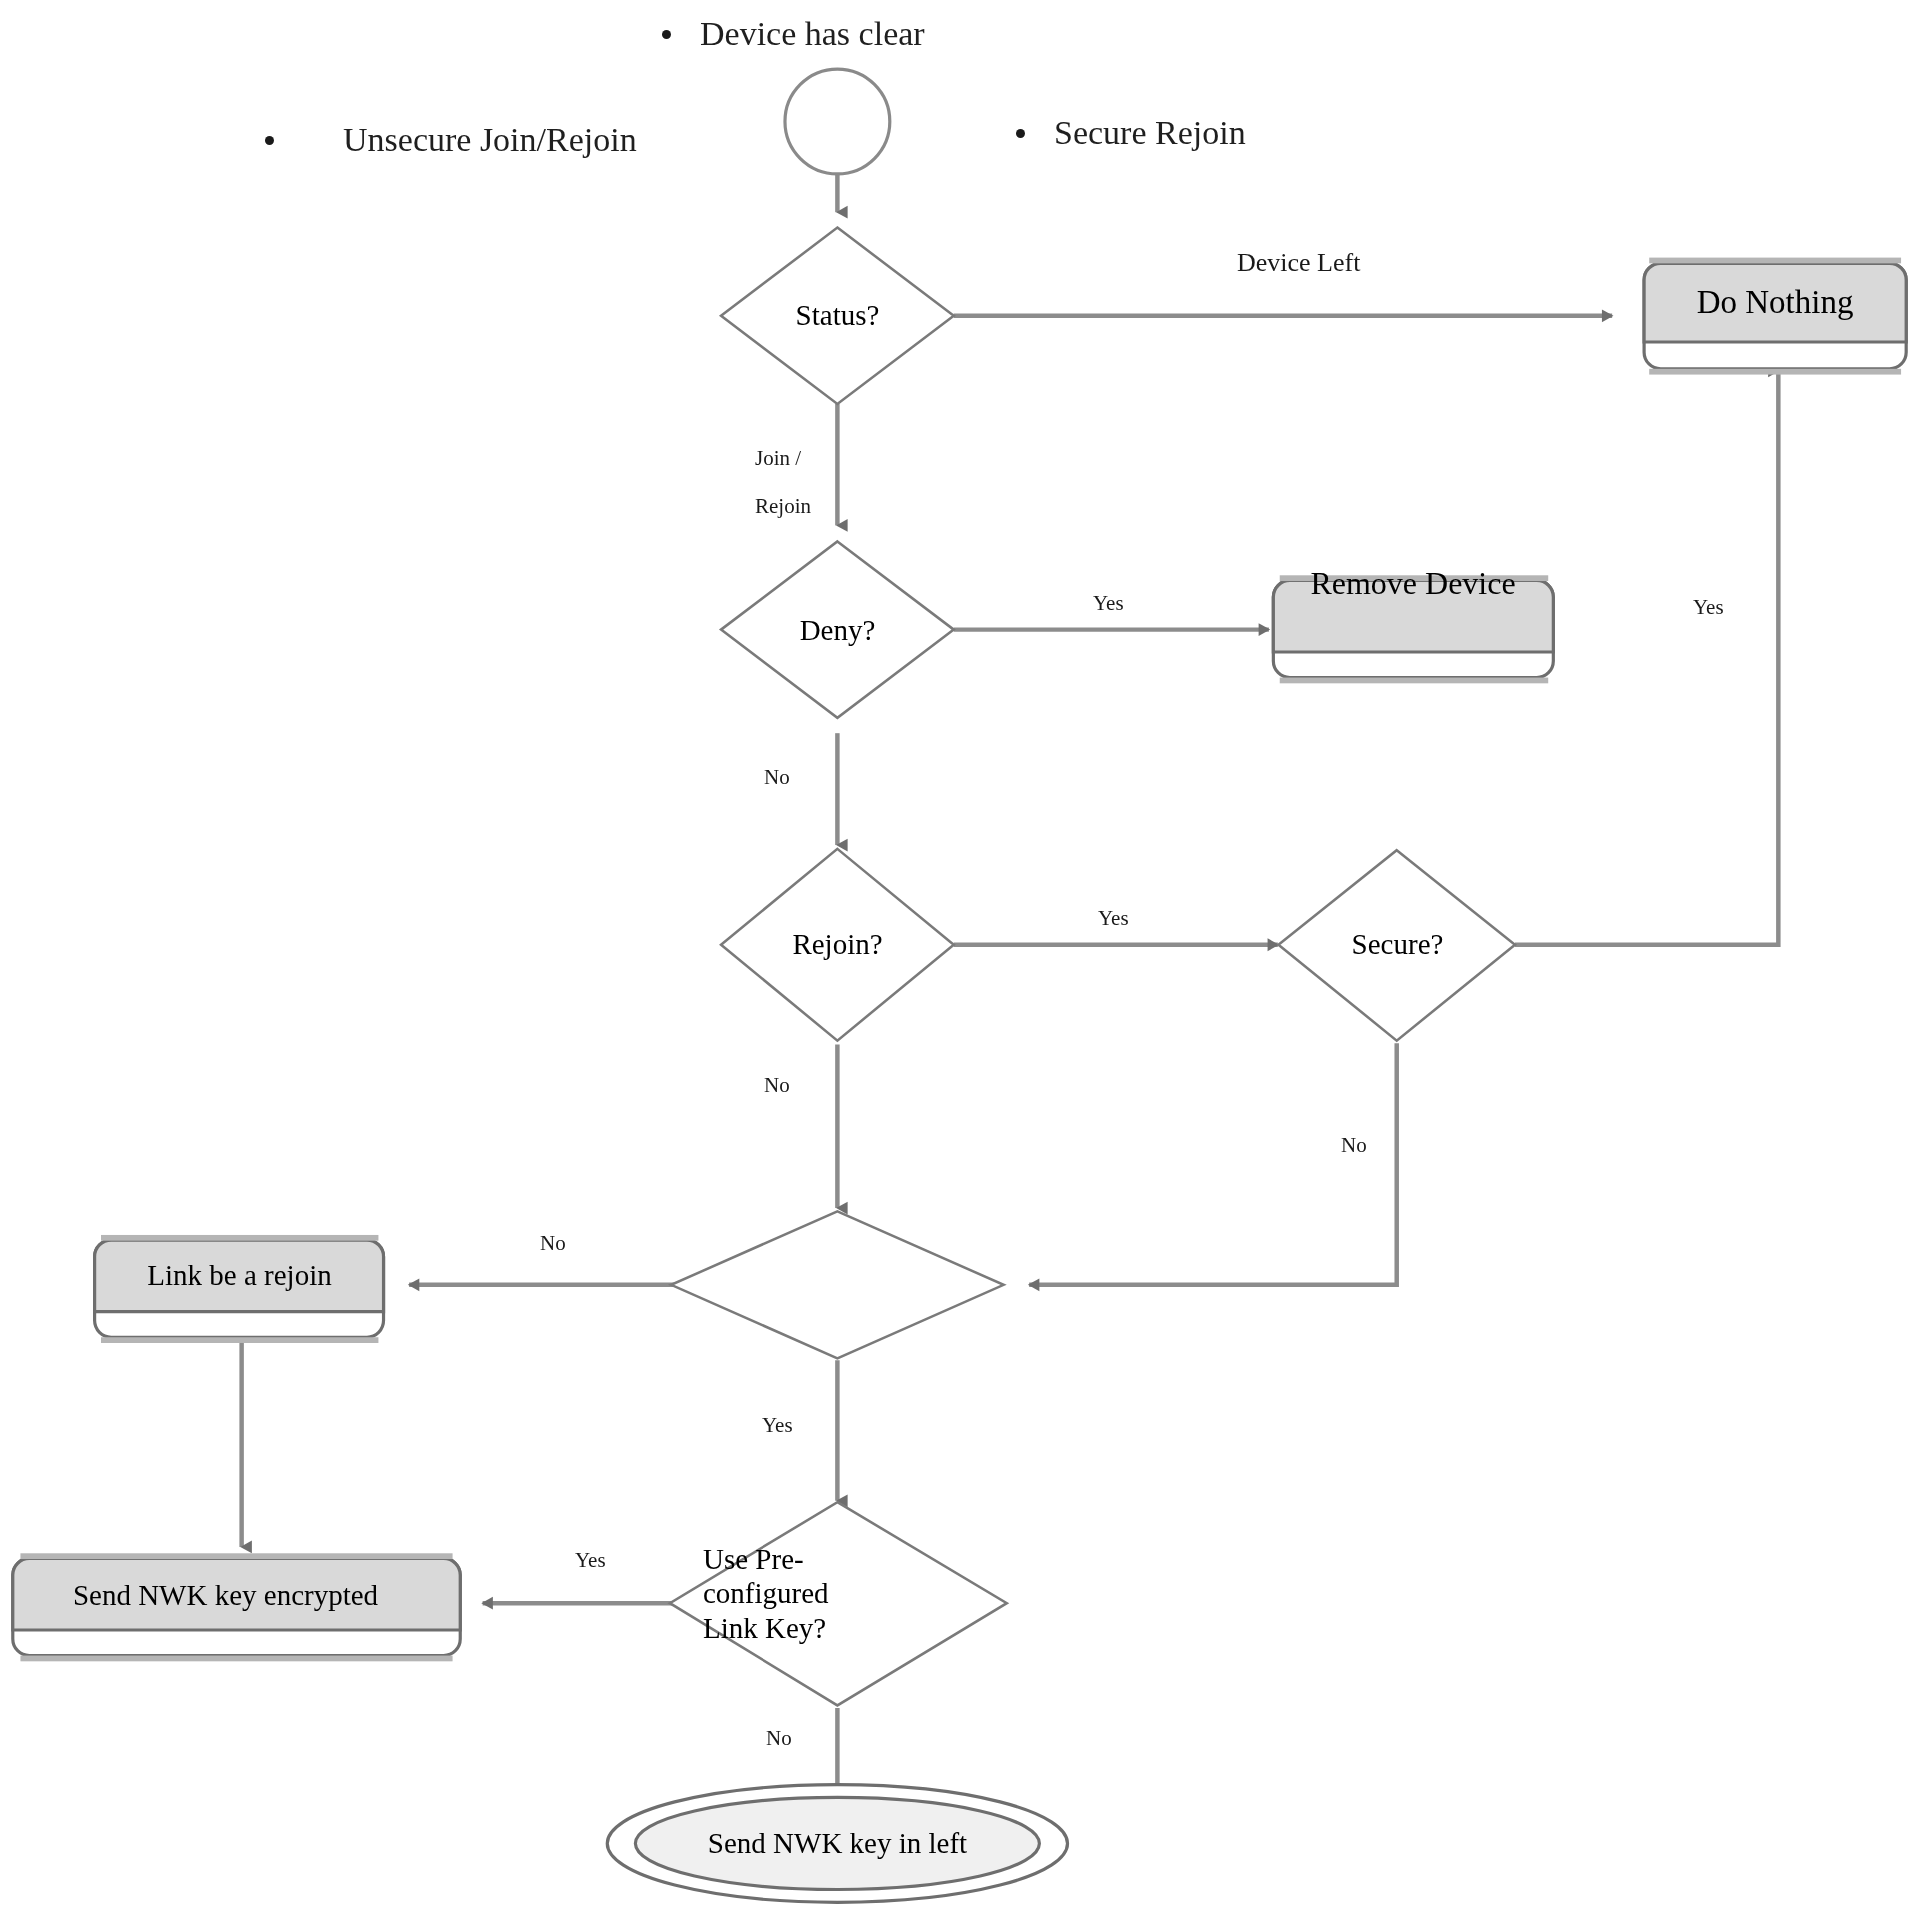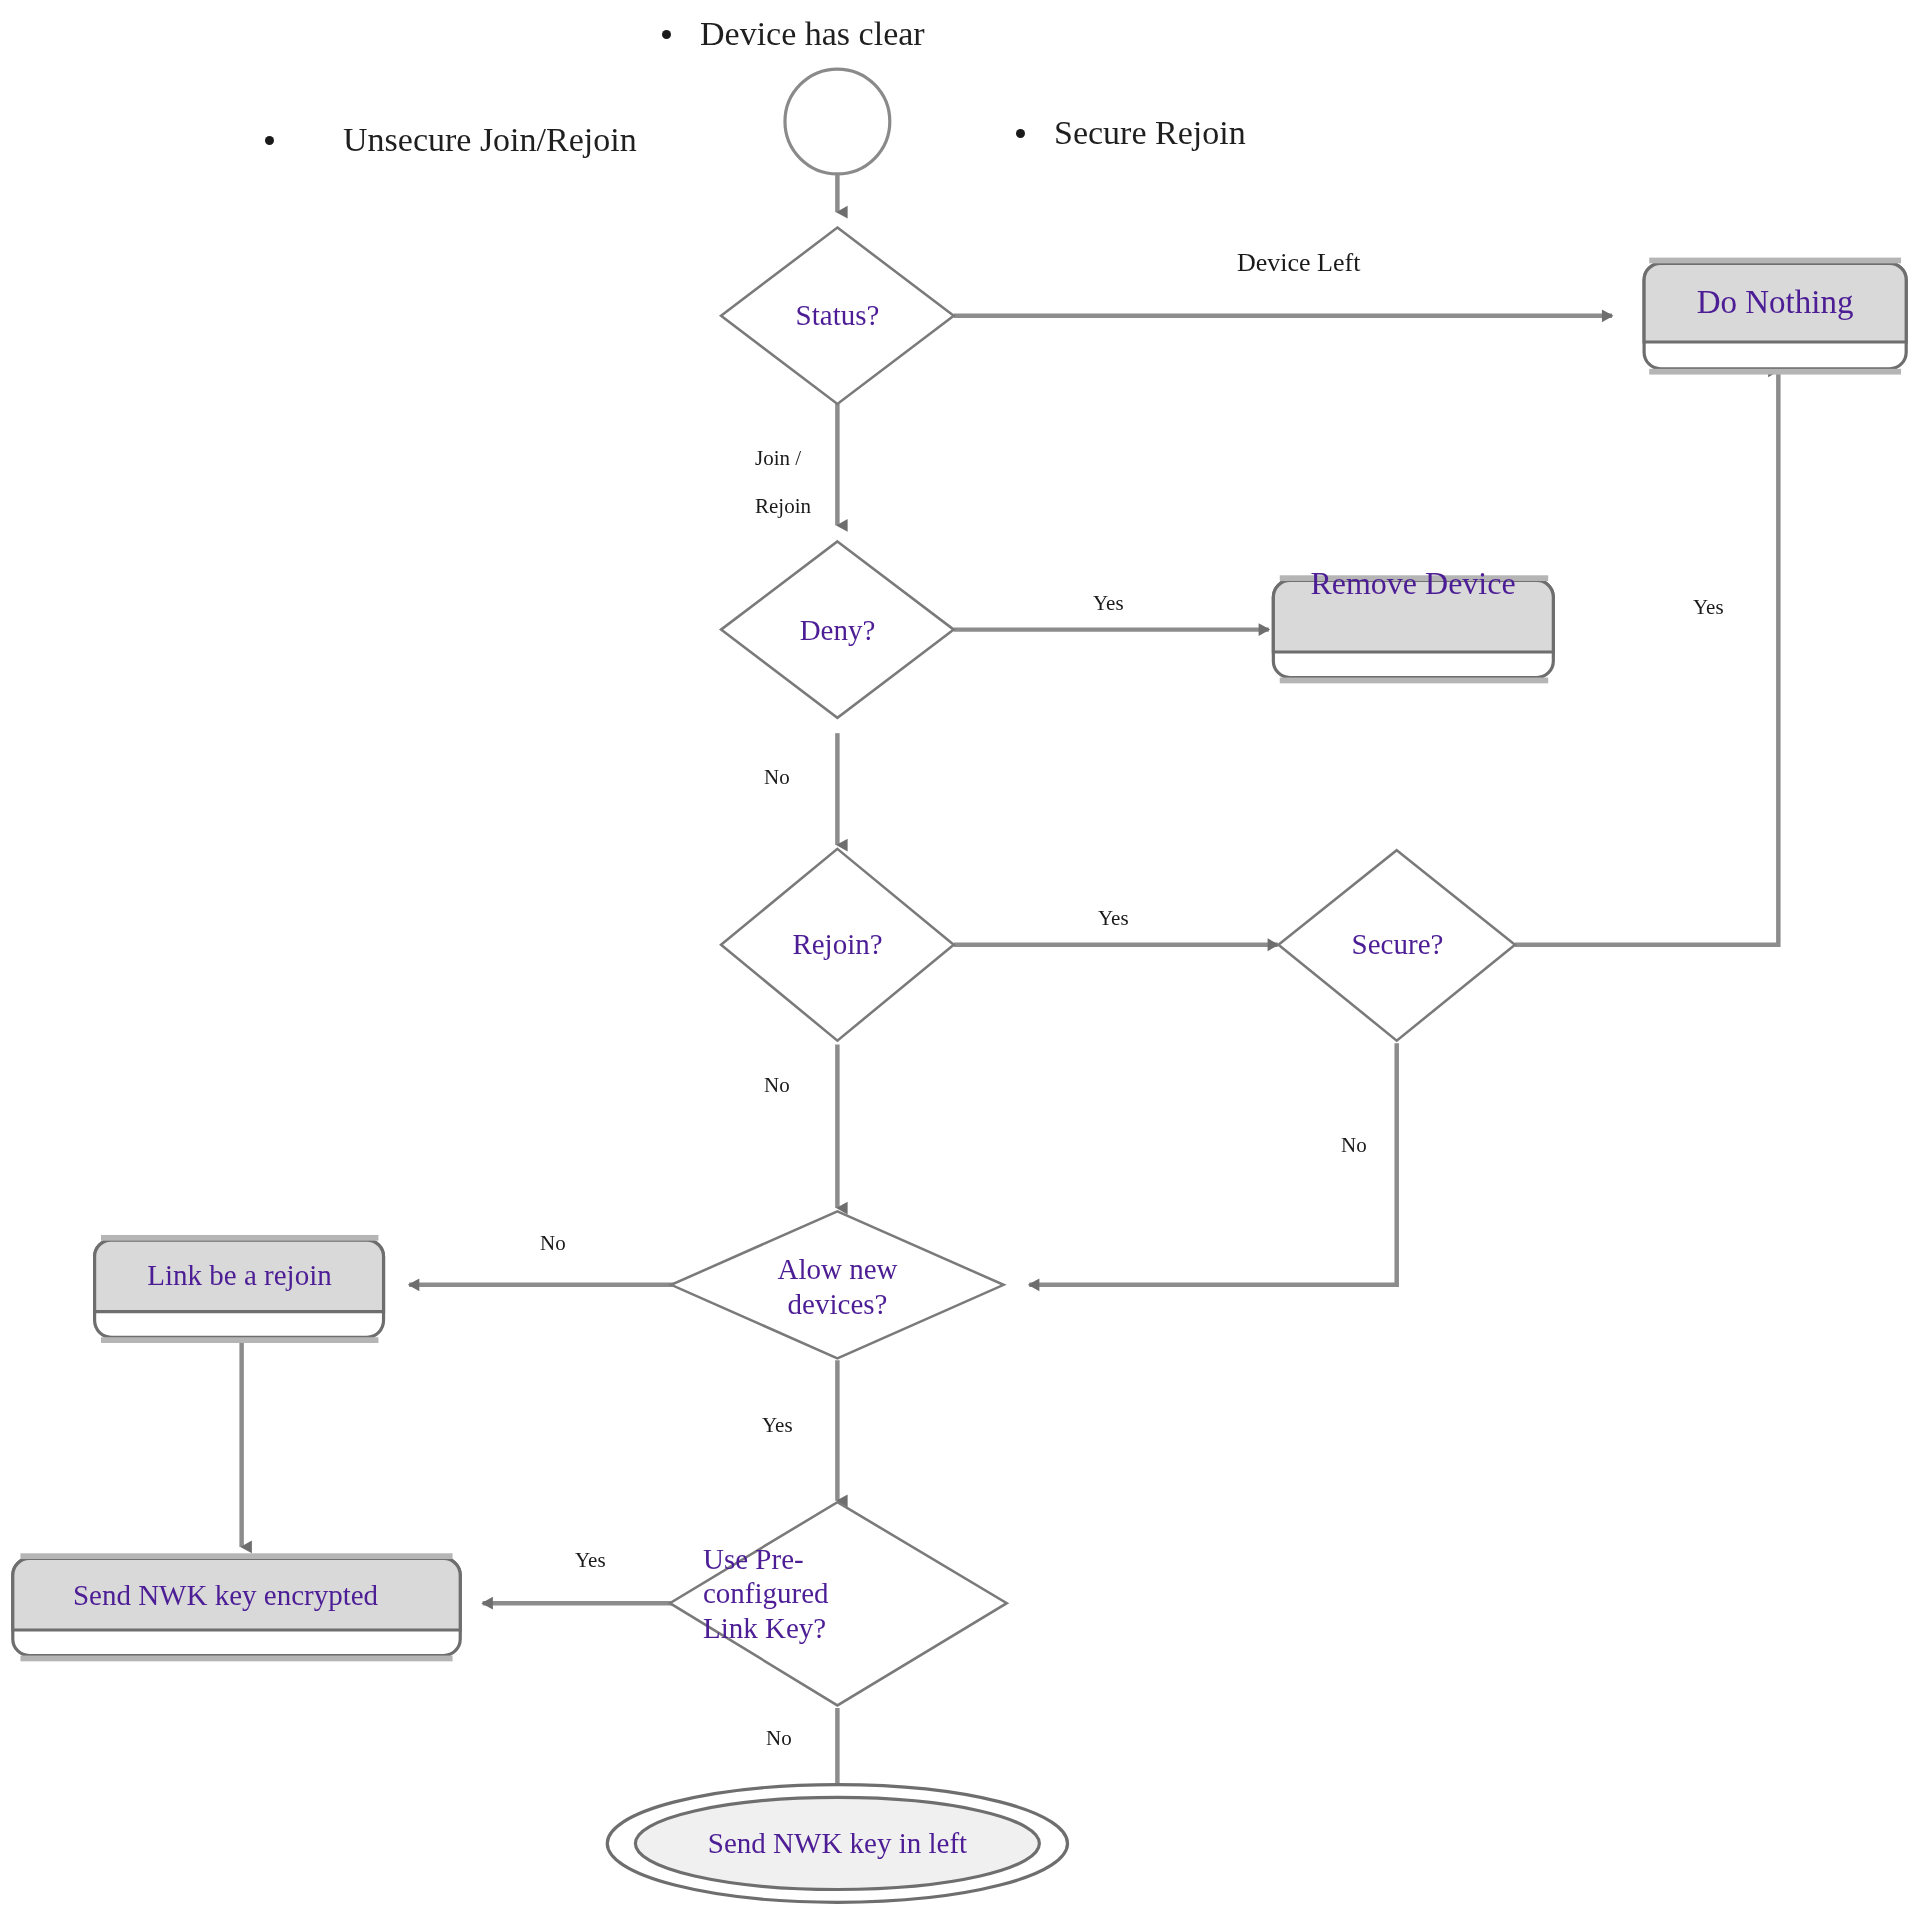--- a/index.html
+++ b/index.html
@@ -23,21 +23,21 @@
     top: 0;
     width: 1926px;
     height: 1917px;
   }
   .node-text {
     position: absolute;
     display: flex;
     align-items: center;
     justify-content: center;
     text-align: center;
-    color: #4c1d95;
+    color: #000000;
     pointer-events: none;
     line-height: 1.18;
   }
   .bullet-item {
     position: absolute;
     display: flex;
     align-items: center;
     color: #1f1f1f;
   }
   .bullet-dot {
@@ -176,24 +176,20 @@
   <div class="node-text" style="left:1644px; top:281px; width:262px; height:43px; font-size:33px;">Do Nothing</div>
 
   <div class="node-text" style="left:721px; top:609px; width:233px; height:43px; font-size:29px;">Deny?</div>
 
   <div class="node-text" style="left:1273px; top:562px; width:280px; height:43px; font-size:32px;">Remove Device</div>
 
   <div class="node-text" style="left:721px; top:923px; width:233px; height:43px; font-size:29px;">Rejoin?</div>
 
   <div class="node-text" style="left:1279px; top:923px; width:237px; height:43px; font-size:29px;">Secure?</div>
 
-  <div class="node-text" style="left:697px; top:1247px; width:281px; height:79px; font-size:29px; flex-direction:column;">
-    <span>Alow new</span>
-    <span>devices?</span>
-  </div>
 
   <div class="node-text" style="left:95px; top:1254px; width:289px; height:43px; font-size:29px;">Link be a rejoin</div>
 
   <div class="node-text" style="left:703px; top:1534px; width:268px; height:119px; font-size:29px; flex-direction:column; align-items:flex-start;">
     <span>Use Pre-</span>
     <span>configured</span>
     <span>Link Key?</span>
   </div>
 
   <div class="node-text" style="left:2px; top:1574px; width:447px; height:43px; font-size:29px;">Send NWK key encrypted</div>

